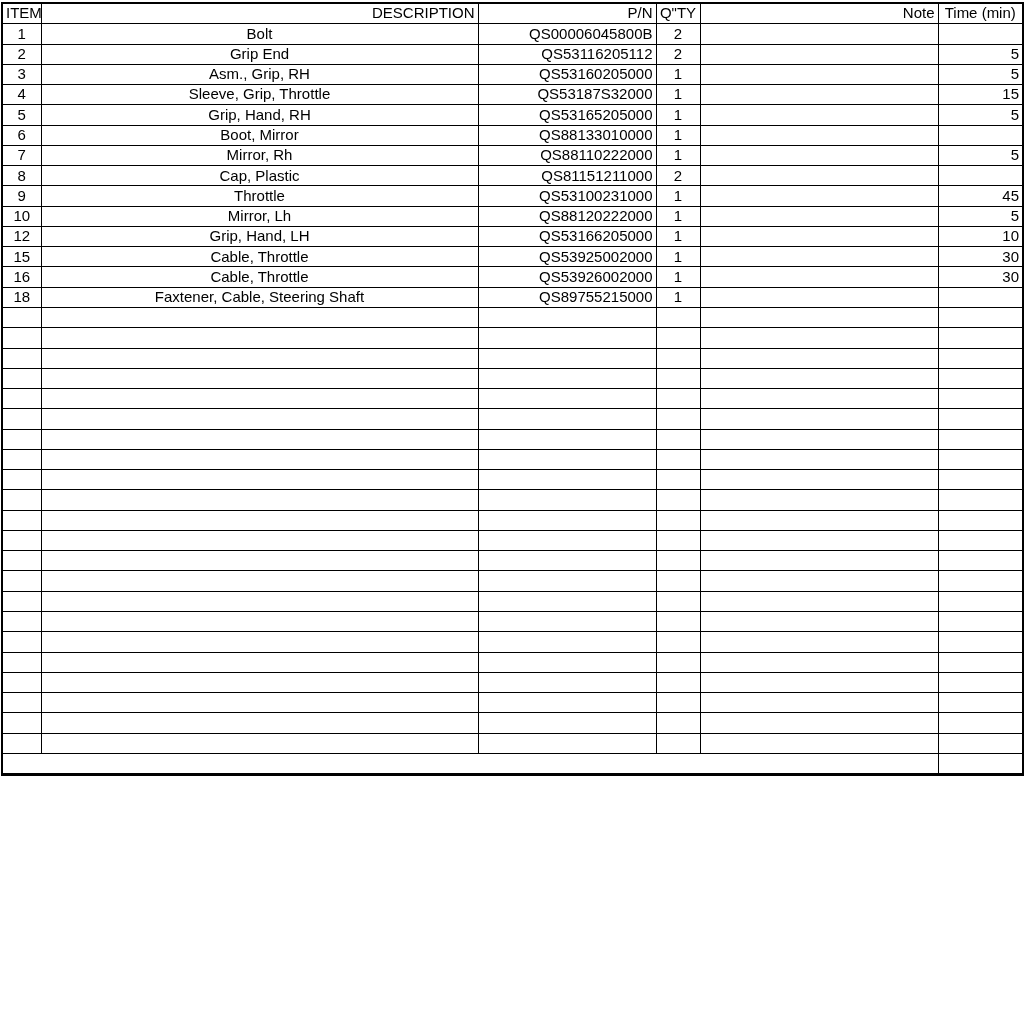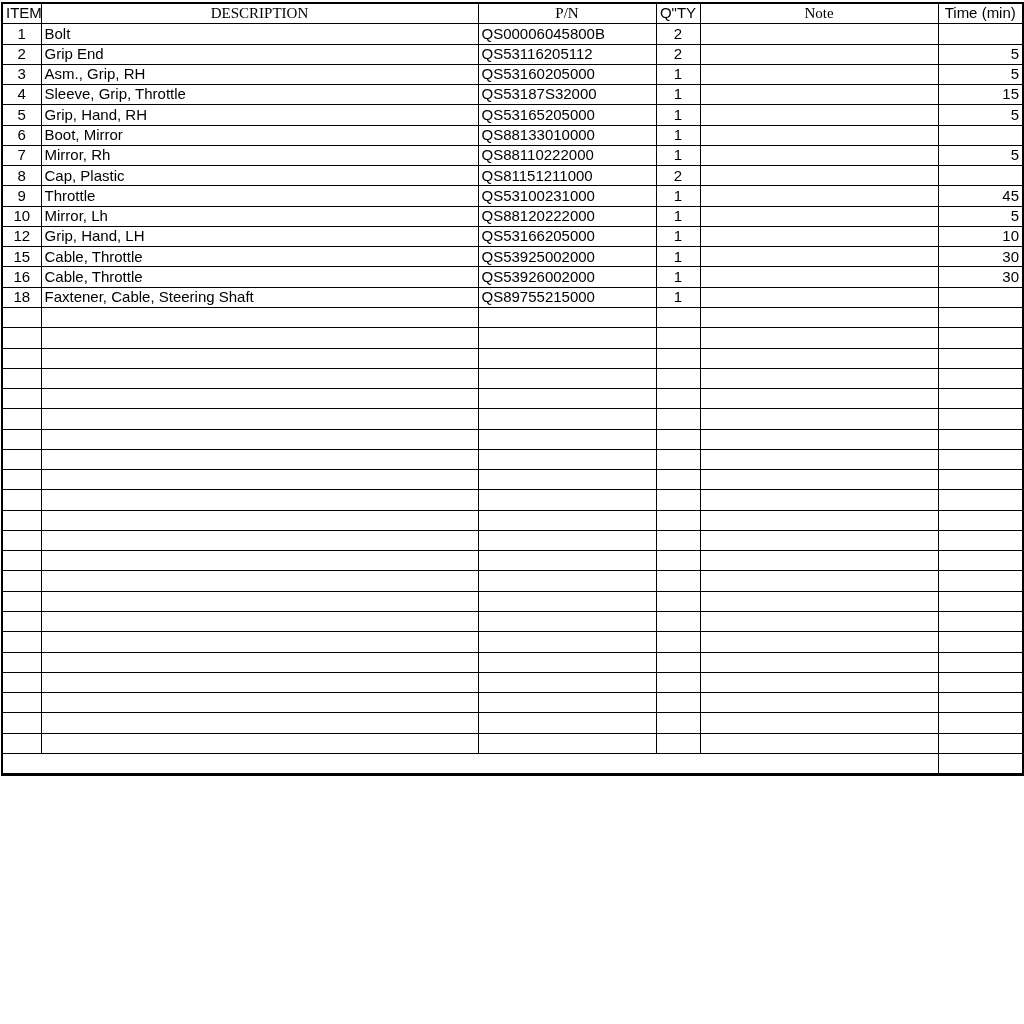--- a/index.html
+++ b/index.html
@@ -26,26 +26,26 @@
     padding: 0 3px;
     font-size: 15px;
     font-weight: normal;
     line-height: 1.1;
     white-space: nowrap;
     overflow: hidden;
     vertical-align: middle;
   }
   
   .col-item        { text-align: center; }
-  .col-description { text-align: left;   }
-  .col-pn          { text-align: left;   }
+  .col-description { text-align: center;   }
+  .col-pn          { text-align: right;   }
   .col-qty         { text-align: center; }
   .col-note        { text-align: left;   }
   .col-time        { text-align: right;  }
-  thead th.col-description, thead th.col-pn, thead th.col-note { text-align: center; font-family: Liberation Serif, serif; }
+  thead th.col-description, thead th.col-pn, thead th.col-note { text-align: right; }
   thead th.col-item, thead th.col-qty, thead th.col-time { text-align: center; }
   tfoot td {
     height: 23.5px;
     border-top-width: 2px;
   }
 </style>
 </head>
 <body>
 
 <table class="parts">

